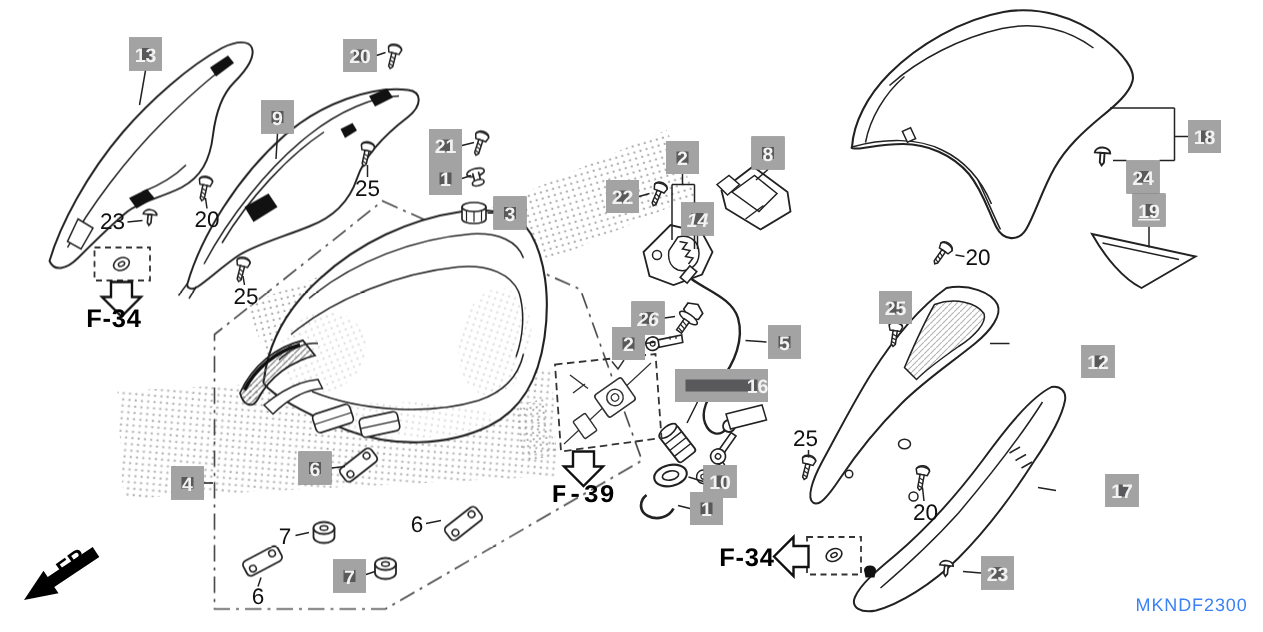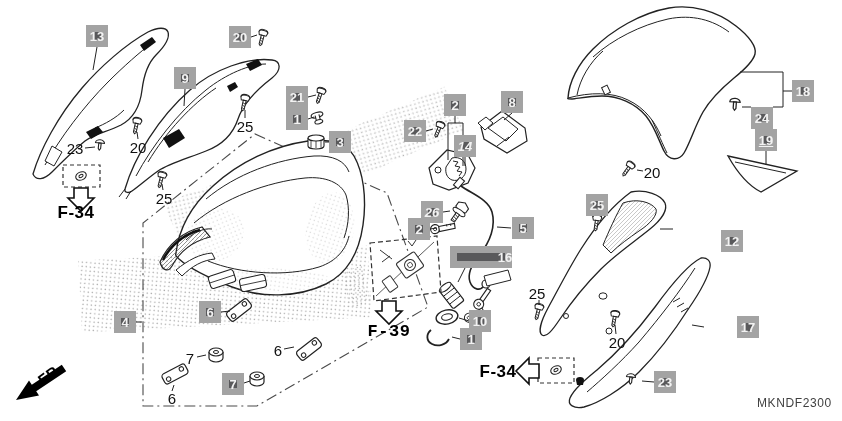--- a/index.html
+++ b/index.html
@@ -23,21 +23,21 @@
   }
   .ref-label{
     position:absolute;transform:translate(-50%,-50%);
     color:#000000;font:bold 17px "Liberation Sans",sans-serif;letter-spacing:.5px;white-space:nowrap;
   }
   #fr-label{
     position:absolute;left:50px;top:374px;transform:translate(-50%,-50%) rotate(-36deg);
     color:#000;font:bold 15px "Liberation Sans",sans-serif;letter-spacing:.5px;
   }
   #diagram-code{
-    position:absolute;left:757px;top:396px;color:#404040;
+    position:absolute;left:757px;top:396px;color:#3b82f6;
     font:12px "Liberation Sans",sans-serif;letter-spacing:.6px;
   }
 </style>
 </head>
 <body>
 
 <div class="stage">
 
 <svg width="842" height="421" viewBox="0 0 842 421">
   <defs>

